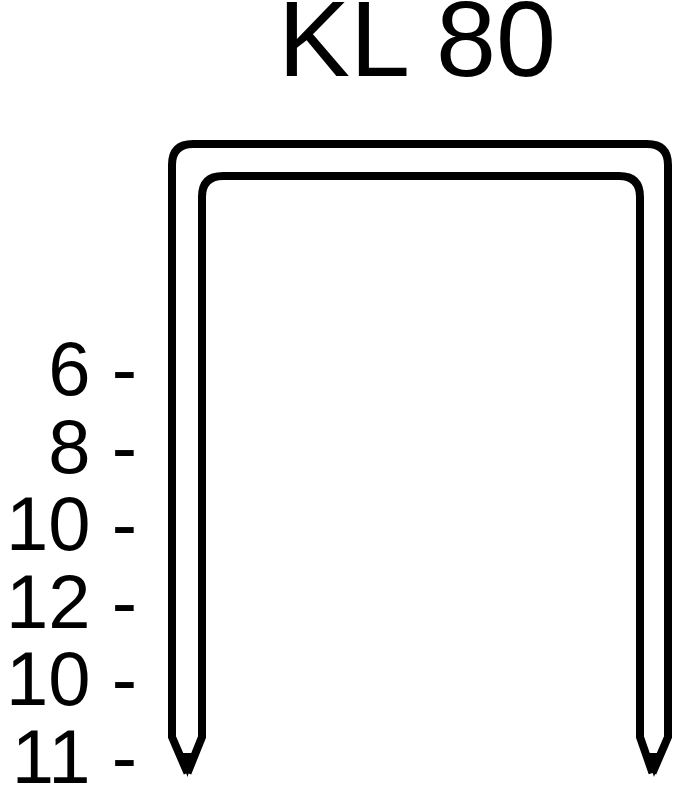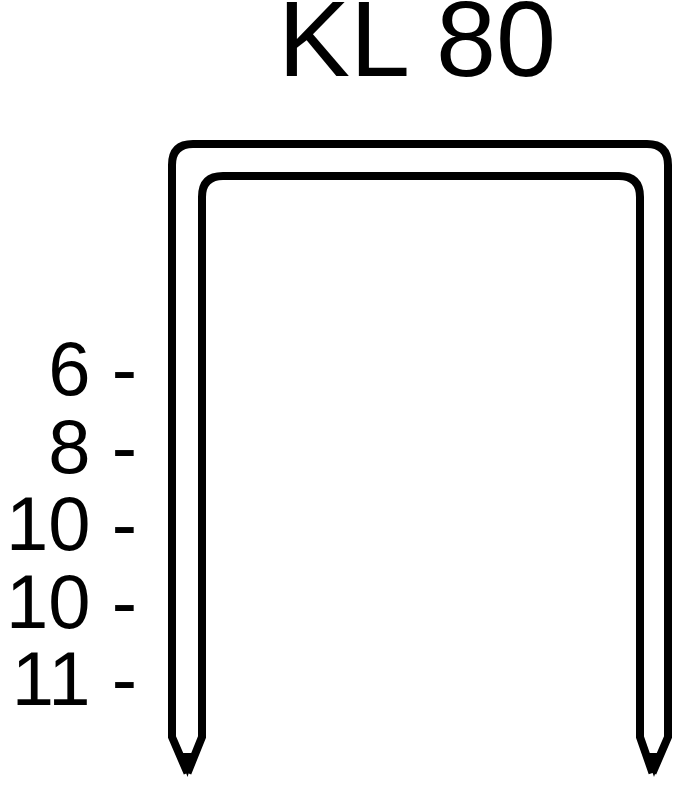--- a/index.html
+++ b/index.html
@@ -67,17 +67,18 @@
 
     <polygon points="179,753 195,753 187.5,777" fill="#000000"></polygon>
 
     <polygon points="646,753 662,753 654,777" fill="#000000"></polygon>
   </svg>
 
   <div class="scale">
     <div class="scale-row">6 -</div>
     <div class="scale-row">8 -</div>
     <div class="scale-row">10 -</div>
+    <div class="scale-row">12 -</div>
     <div class="scale-row">10 -</div>
     <div class="scale-row">11 -</div>
   </div>
 
 </div>
 
 </body></html>

